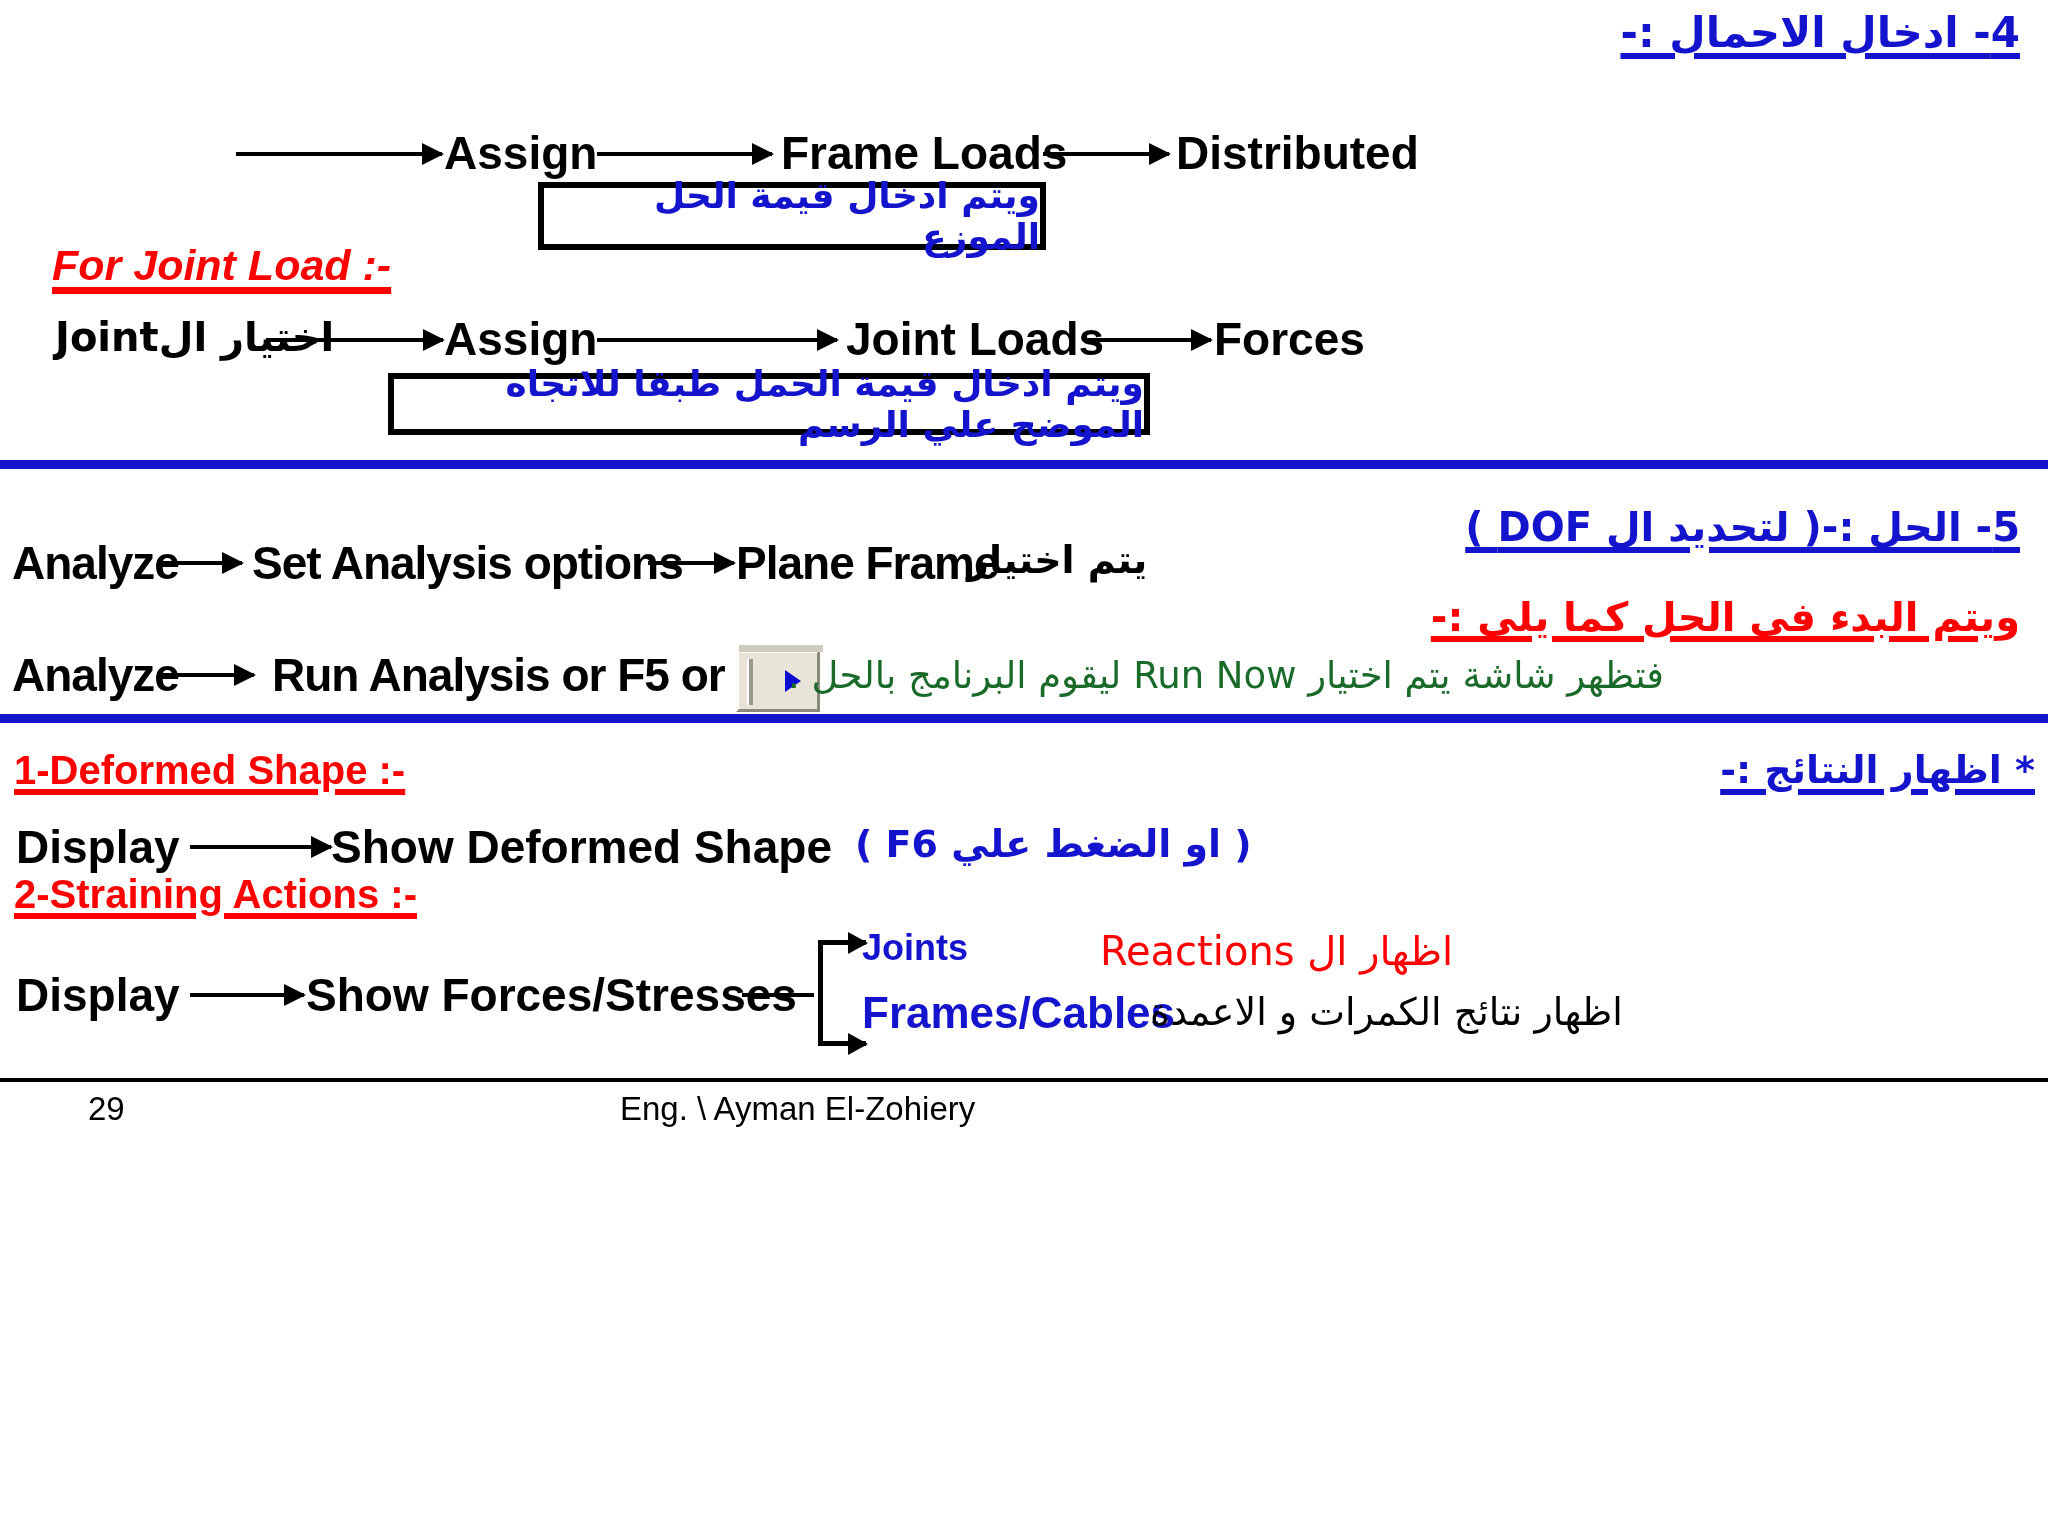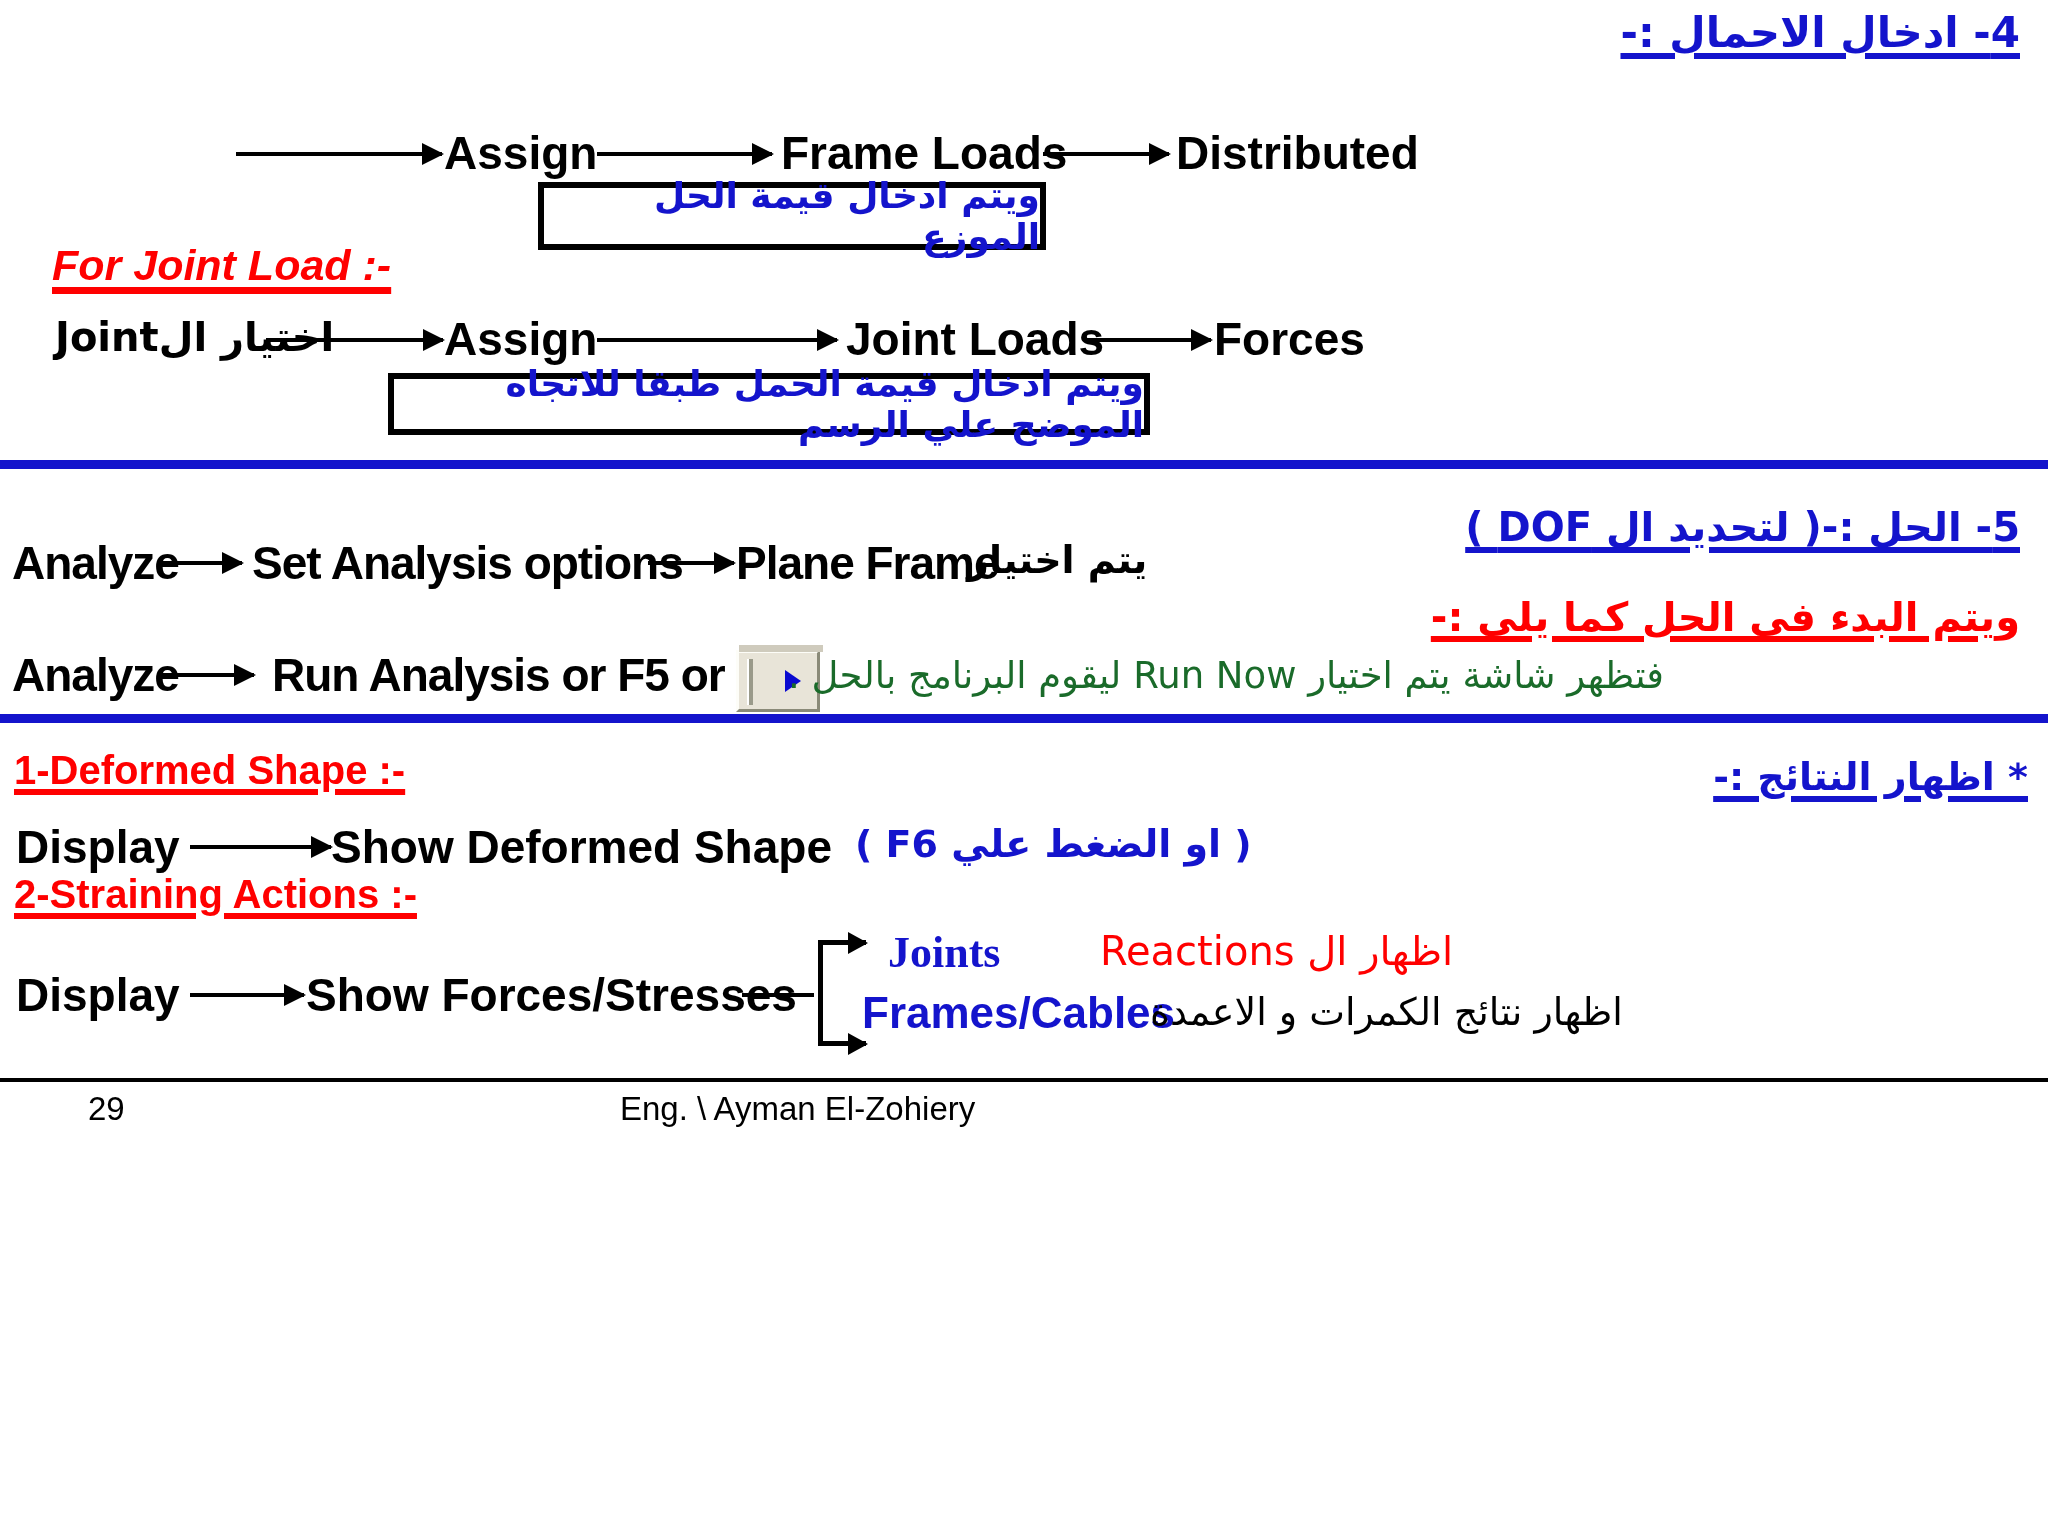--- a/index.html
+++ b/index.html
@@ -153,21 +153,21 @@
   <div class="tb-btn" style="left:736px;top:650px;">
     <div class="topbar"></div>
     <div class="sep"></div>
     <div class="tri"></div>
   </div>
 
   <div class="abs green ar rtl" style="left:788px;top:654px;font-size:37px;">فتظهر شاشة يتم اختيار Run Now ليقوم البرنامج بالحل .</div>
 
   <div class="hr-blue" style="top:714px;"></div>
 
-  <div class="abs sec-head blue ul ar rtl" style="right:20px;top:748px;font-size:38px;margin-top:7px;">* اظهار النتائج :-</div>
+  <div class="abs sec-head blue ul ar rtl" style="right:13px;top:748px;font-size:38px;">* اظهار النتائج :-</div>
 
   <div class="abs red-head2" style="left:14px;top:748px;">1-Deformed Shape :-</div>
 
   <div class="abs flow-item" style="left:16px;top:820px;">Display</div>
   <div class="arrow" style="left:190px;top:845px;width:141px;"></div>
   <div class="abs flow-item" style="left:331px;top:820px;">Show Deformed Shape</div>
   <div class="abs blue bold ar rtl" style="left:855px;top:822px;font-size:38px;">( او الضغط علي F6 )</div>
 
   <div class="abs red-head2" style="left:14px;top:872px;">2-Straining Actions :-</div>
 
@@ -175,21 +175,21 @@
   <div class="arrow" style="left:190px;top:993px;width:114px;"></div>
   <div class="abs flow-item" style="left:306px;top:968px;">Show Forces/Stresses</div>
   <div class="plainline" style="left:742px;top:993px;width:72px;"></div>
 
   <div class="bracket" style="left:818px;top:940px;width:70px;height:106px;">
     <div class="vline"></div>
     <div class="hl" style="top:0;"></div>
     <div class="hl" style="bottom:0;"></div>
   </div>
 
-  <div class="abs blue bold" style="left:888px;top:927px;font-size:44px;font-family:Liberation Serif, serif;">Joints</div>
+  <div class="abs blue bold" style="left:862px;top:927px;font-size:36px;">Joints</div>
   <div class="abs red ar rtl" style="left:1100px;top:928px;font-size:40px;">اظهار ال Reactions</div>
 
   <div class="abs blue bold" style="left:862px;top:988px;font-size:44px;">Frames/Cables</div>
   <div class="abs black ar rtl" style="left:1150px;top:990px;font-size:38px;">اظهار نتائج الكمرات و الاعمدة</div>
 
   <div class="footer-rule" style="top:1078px;"></div>
   <div class="abs footer-txt" style="left:88px;top:1090px;">29</div>
   <div class="abs footer-txt" style="left:620px;top:1090px;">Eng. \ Ayman El-Zohiery</div>
 
 </div>

